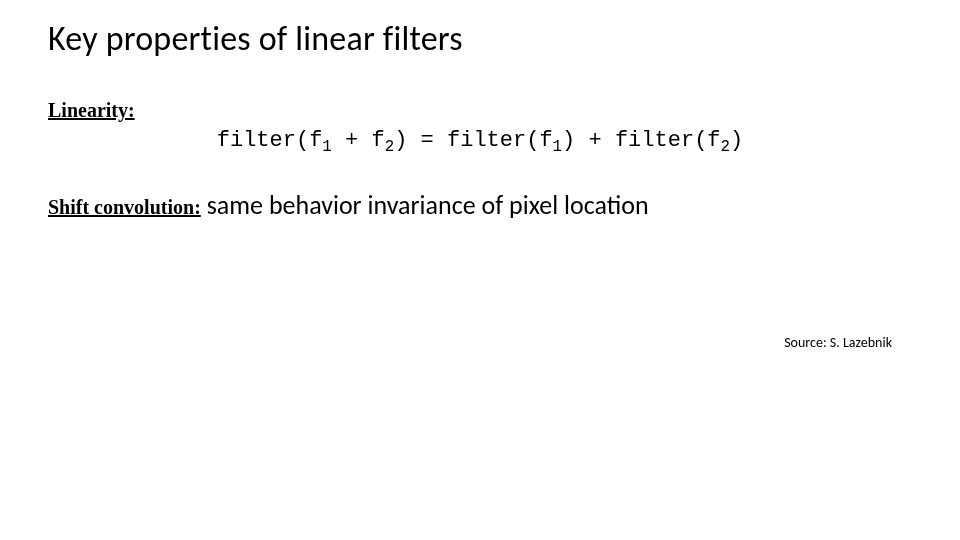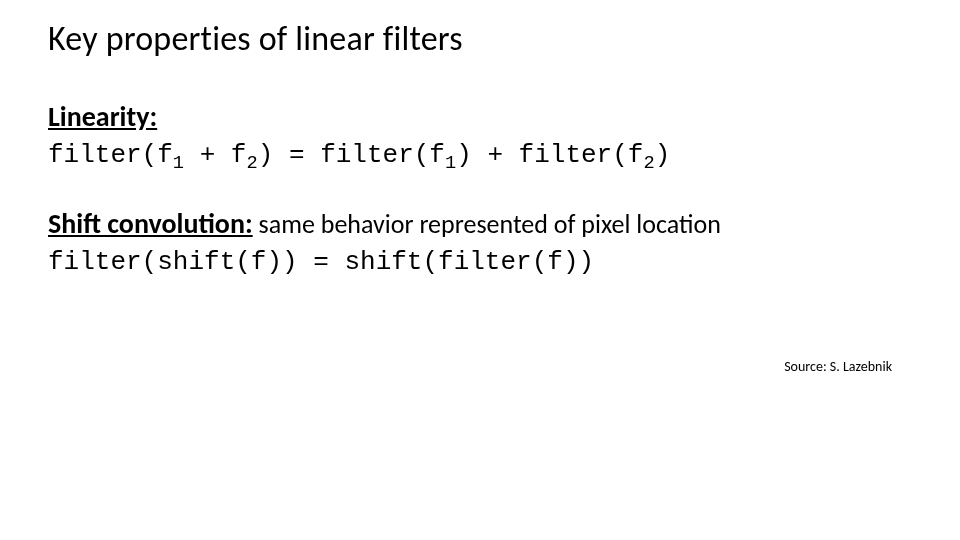--- a/index.html
+++ b/index.html
@@ -19,74 +19,75 @@
     box-sizing: border-box;
     padding: 18px 48px 0 48px;
   }
   .title {
     font-size: 34px;
     font-weight: 400;
     margin: 0 0 40px 0;
     letter-spacing: 0.2px;
   }
   .heading {
-    font-size: 28px;
+    font-size: 20px;
     font-weight: 700;
     text-decoration: underline;
     display: inline;
+    font-family: Liberation Serif, serif;
   }
   .body {
     font-size: 26px;
     font-weight: 400;
   }
   .section {
     margin-bottom: 40px;
   }
   .section.tight {
     margin-bottom: 36px;
   }
   .code {
     font-family: "Courier New", Courier, monospace;
-    font-size: 26px;
+    font-size: 22px;
     margin-top: 6px;
     white-space: nowrap;
+    text-align: center;
   }
   .code sub {
     font-size: 0.72em;
     vertical-align: sub;
     line-height: 0;
   }
   .para {
     font-size: 26px;
     line-height: 1.25;
     max-width: 700px;
   }
   .source {
     position: absolute;
     right: 68px;
-    bottom: 5px;
+    bottom: 29px;
     font-size: 14px;
     color: #000;
   }
 </style>
 </head>
 <body>
 
 <div class="slide">
 
   <h1 class="title">Key properties of linear filters</h1>
 
   <div class="section tight">
     <span class="heading">Linearity:</span>
     <div class="code">filter(f<sub>1</sub> + f<sub>2</sub>) = filter(f<sub>1</sub>) + filter(f<sub>2</sub>)</div>
   </div>
 
   <div class="section">
     <div class="para">
-      <span class="heading">Shift convolution:</span><span class="body"> same behavior represented of pixel location</span>
+      <span class="heading">Shift convolution:</span><span class="body"> same behavior invariance of pixel location</span>
     </div>
-    <div class="code">filter(shift(f)) = shift(filter(f))</div>
   </div>
 
 
   <div class="source">Source: S. Lazebnik</div>
 
 </div>
 
 </body></html>

